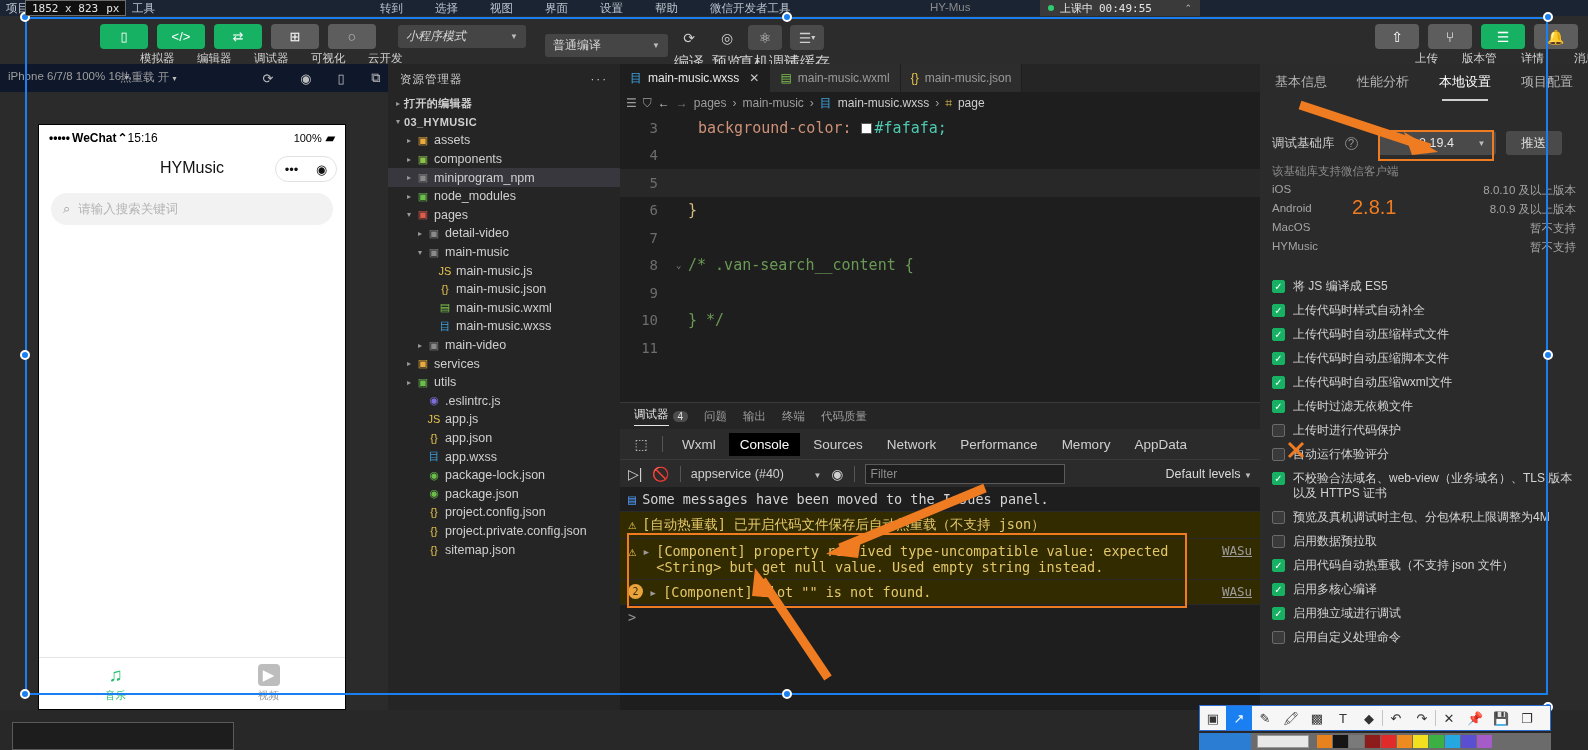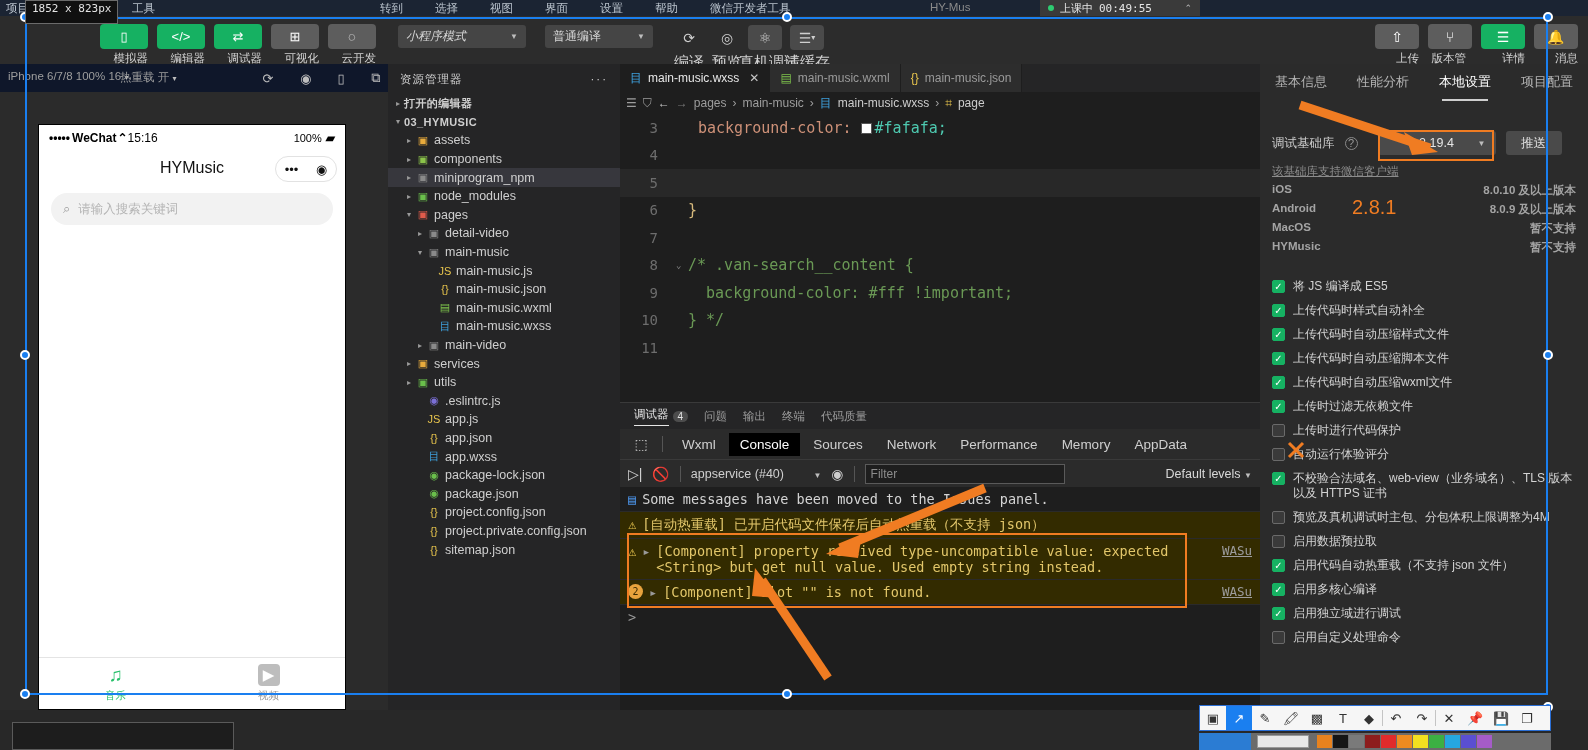--- a/index.html
+++ b/index.html
@@ -6,44 +6,44 @@
   html,body{ width:1588px; height:750px; overflow:hidden; background:#1d1d1d;
     font-family:"Liberation Sans", sans-serif; }
   body{ position:relative; }
 
   
   .os-menu{ position:absolute; left:0; top:0; width:1588px; height:16px;
     background:#1b2433; color:#9aa4b2; font-size:11px; }
   .os-menu .mi{ position:absolute; top:1px; color:#b9c2cc; font-size:11.5px; white-space:nowrap; }
 
   
-  .size-tip{ position:absolute; left:25px; top:0px; height:24px; padding:0 6px;
+  .size-tip{ position:absolute; left:25px; top:0px; height:16px; padding:0 6px;
     background:#101010; border:1px solid #6b6b6b; color:#e4e4e4;
     font-family:"DejaVu Sans Mono", monospace; font-size:11px; line-height:15px;
-    display:flex; z-index:60; }
+    display:flex; gap:8px; z-index:60; }
 
   
   .sel-rect{ position:absolute; left:25px; top:17px; width:1523px; height:678px;
     border:2px solid #1a7ff0; pointer-events:none; z-index:55; }
   .handle{ position:absolute; width:10px; height:10px; border-radius:50%;
     background:#1a7ff0; border:2px solid #ffffff; z-index:56; }
 
   
   .ide{ position:absolute; left:0; top:16px; width:1588px; height:734px;
     background:#282828; }
 
   
   .topbar{ position:absolute; left:0; top:0; width:1588px; height:48px; background:#2c2c2c; }
   .tool-grp{ position:absolute; display:flex; gap:9px; }
   .tbtn{ width:48px; height:25px; border-radius:4px; display:flex; align-items:center;
     justify-content:center; color:#fff; font-size:13px; cursor:pointer; }
   .tbtn.green{ background:#16b162; }
   .tbtn.gray{ background:#5d5d5d; }
-  .tlbl{ position:absolute; top:27px; width:48px; text-align:right;
-    font-size:11.5px; color:#d2d2d2; }
+  .tlbl{ position:absolute; top:27px; width:48px; text-align:left;
+    font-size:11.5px; color:#d2d2d2;margin-left:40px; }
 
   .sel-box{ height:23px; background:#454545; border-radius:3px; color:#d6d6d6;
     font-size:12px; display:flex; align-items:center; padding:0 8px;
     justify-content:space-between; cursor:pointer; }
   .caret{ font-size:8px; color:#bdbdbd; }
 
   .ibtn{ width:34px; height:25px; border-radius:4px; display:flex; align-items:center;
     justify-content:center; color:#cfcfcf; font-size:14px; cursor:pointer; }
   .ibtn.filled{ background:#4a4a4a; }
   .sublbl{ position:absolute; top:28px; font-size:15px; color:#d0d0d0; white-space:nowrap; }
@@ -146,23 +146,23 @@
   .s-tab.active{ color:#ffffff; }
   .s-tab.active:after{ content:""; position:absolute; left:22%; right:22%; bottom:-6px;
     height:2px; background:#cfcfcf; }
   .verrow{ display:flex; align-items:center; gap:10px; padding:0 12px; height:30px; }
   .verbox{ width:118px; height:24px; background:#4a4a4a; border-radius:3px;
     display:flex; align-items:center; justify-content:center; position:relative;
     color:#e6e6e6; font-size:12.5px; cursor:pointer; }
   .pushbtn{ width:56px; height:24px; background:#4a4a4a; border-radius:3px;
     display:flex; align-items:center; justify-content:center; font-size:12.5px;
     color:#e0e0e0; cursor:pointer; }
-  .subnote{ padding:6px 12px 2px; font-size:11.5px; color:#8c8c8c;text-decoration:underline; }
+  .subnote{ padding:6px 12px 2px; font-size:11.5px; color:#8c8c8c; }
   .osrow{ display:flex; justify-content:space-between; padding:2px 12px;
-    font-size:11.5px; color:#a4a4a4;font-weight:bold; }
+    font-size:11.5px; color:#a4a4a4; }
   .chk-list{ padding:8px 12px 0; }
   .chkrow{ display:flex; align-items:flex-start; gap:8px; margin-bottom:9px;
     font-size:12px; color:#d3d3d3; cursor:pointer; line-height:15px; }
   .box{ width:13px; height:13px; border-radius:2px; flex:none; margin-top:1px;
     background:#3a3a3a; border:1px solid #6a6a6a; }
   .box.on{ background:#16b162; border-color:#16b162; color:#fff; font-size:10px;
     display:flex; align-items:center; justify-content:center; }
 
   
   .ann{ position:absolute; z-index:70; pointer-events:none; }
@@ -237,21 +237,21 @@
           </div>
         <div class="tlbl">云开发</div>
       </div>
     </div>
 
     <div class="sel-box" style="position:absolute; left:398px; top:9px; width:128px;font-style:italic;">
       <span>小程序模式</span>
       <span class="caret">▼</span>
     </div>
 
-    <div class="sel-box" style="position:absolute; left:545px; top:9px; width:108px;gap:7px;">
+    <div class="sel-box" style="position:absolute; left:545px; top:18px; width:123px;gap:7px;">
       <span>普通编译</span>
       <span class="caret">▼</span>
     </div>
 
     <div style="position:absolute; left:672px; top:9px;">
       <div class="ibtn">
           <span>⟳</span>
         </div>
       <div class="sublbl" style="left:2px">编译</div>
     </div>
@@ -539,21 +539,20 @@
         <span class="ln">7</span>
       </div>
       <div class="cl">
         <span class="ln">8</span>
         <span class="fold">⌄</span>
         <span class="k-cmt">/* .van-search__content {</span>
       </div>
       <div class="cl">
         <span class="ln">9</span>
         <span class="fold"></span>
-        <span class="k-cmt" style="white-space:pre">  background-color: #fff !important;</span>
       </div>
       <div class="cl">
         <span class="ln">10</span>
         <span class="fold"></span>
         <span class="k-cmt">} */</span>
       </div>
       <div class="cl">
         <span class="ln">11</span>
       </div>
     </div>

